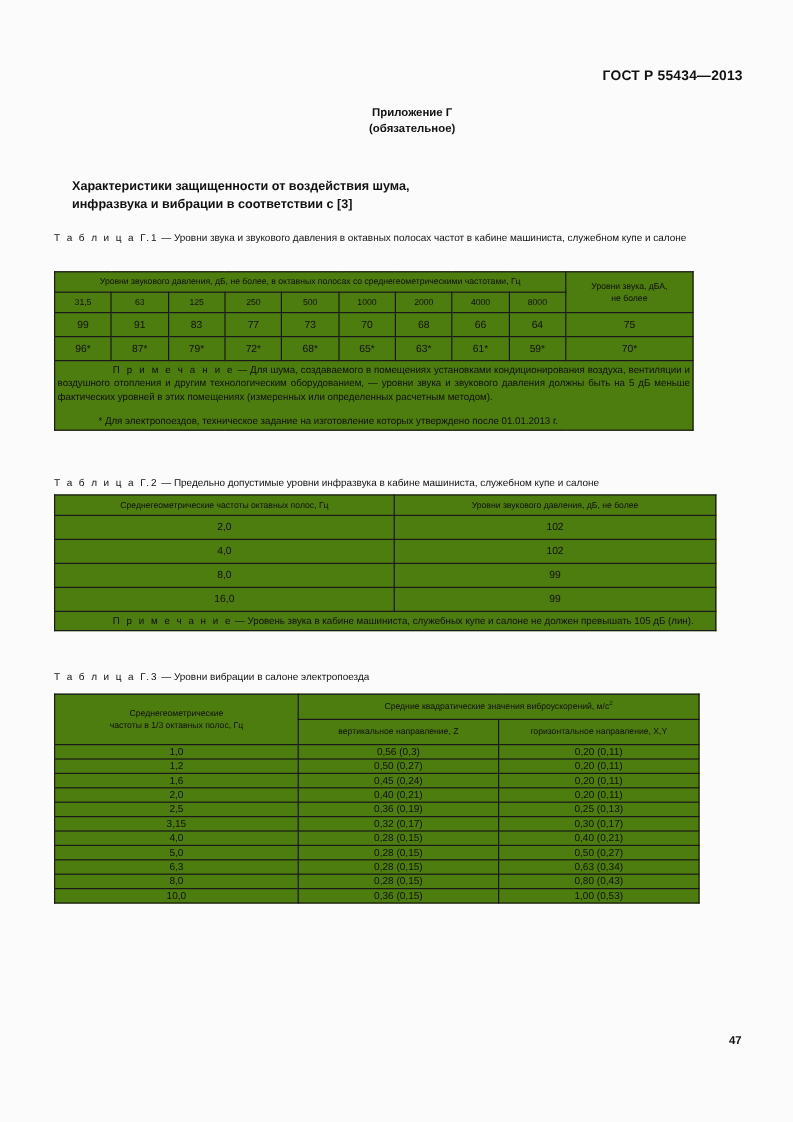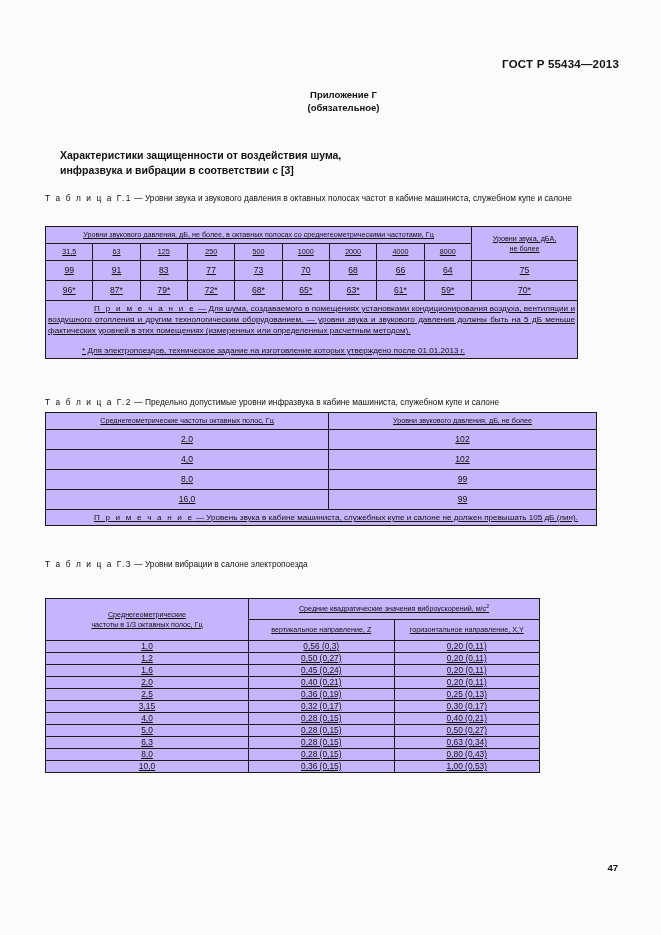--- a/index.html
+++ b/index.html
@@ -70,22 +70,21 @@
   }
   .tbl-caption .lead {
     letter-spacing: 1.6px;
   }
 
   
   table.g {
     position: absolute;
     border-collapse: collapse;
     table-layout: fixed;
-    background: #c4b5fd;
-    text-decoration: underline;
+    background: #4d7c0f;
   }
   table.g td, table.g th {
     border: 1px solid #1a1a1a;
     font-weight: normal;
     font-size: 8.1px;
     text-align: center;
     vertical-align: middle;
     padding: 2px 2px;
     line-height: 11px;
     color: #111;
@@ -125,21 +124,21 @@
   #tbl-g1 { left: 45px; top: 226px; width: 533px; }
   #tbl-g1 td.c, #tbl-g1 th.c { width: 48.5px; }
   #tbl-g1 th.last, #tbl-g1 td.last { width: 97px; }
 
   
   #tbl-g2 { left: 45px; top: 412px; width: 533px; }
   #tbl-g2 th.a, #tbl-g2 td.a { width: 274px; }
   #tbl-g2 th.b, #tbl-g2 td.b { width: 259px; }
 
   
-  #tbl-g3 { left: 45px; top: 578px; width: 495px; margin-top: 20px; }
+  #tbl-g3 { left: 45px; top: 578px; width: 538px; }
   #tbl-g3 .c1 { width: 194px; }
   #tbl-g3 .c2 { width: 172px; }
   #tbl-g3 .c3 { width: 172px; }
   #tbl-g3 td.val { font-size: 8.4px; padding: 0 2px; }
   #tbl-g3 th.hd { padding: 5px 4px; }
 
   .page-no {
     position: absolute;
     right: 43px;
     bottom: 62px;

